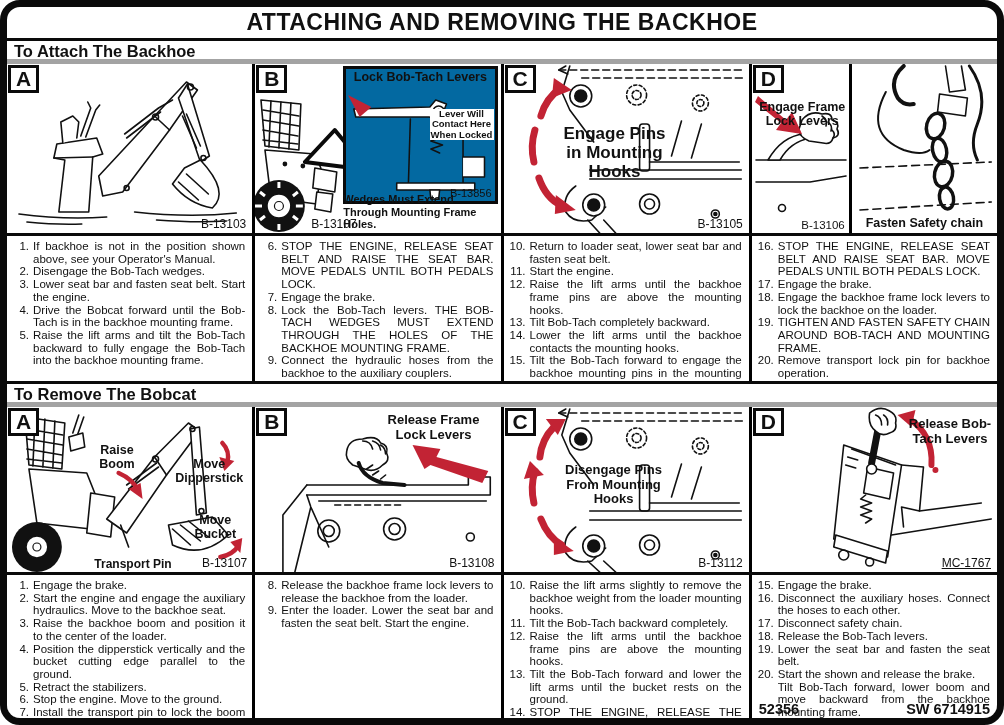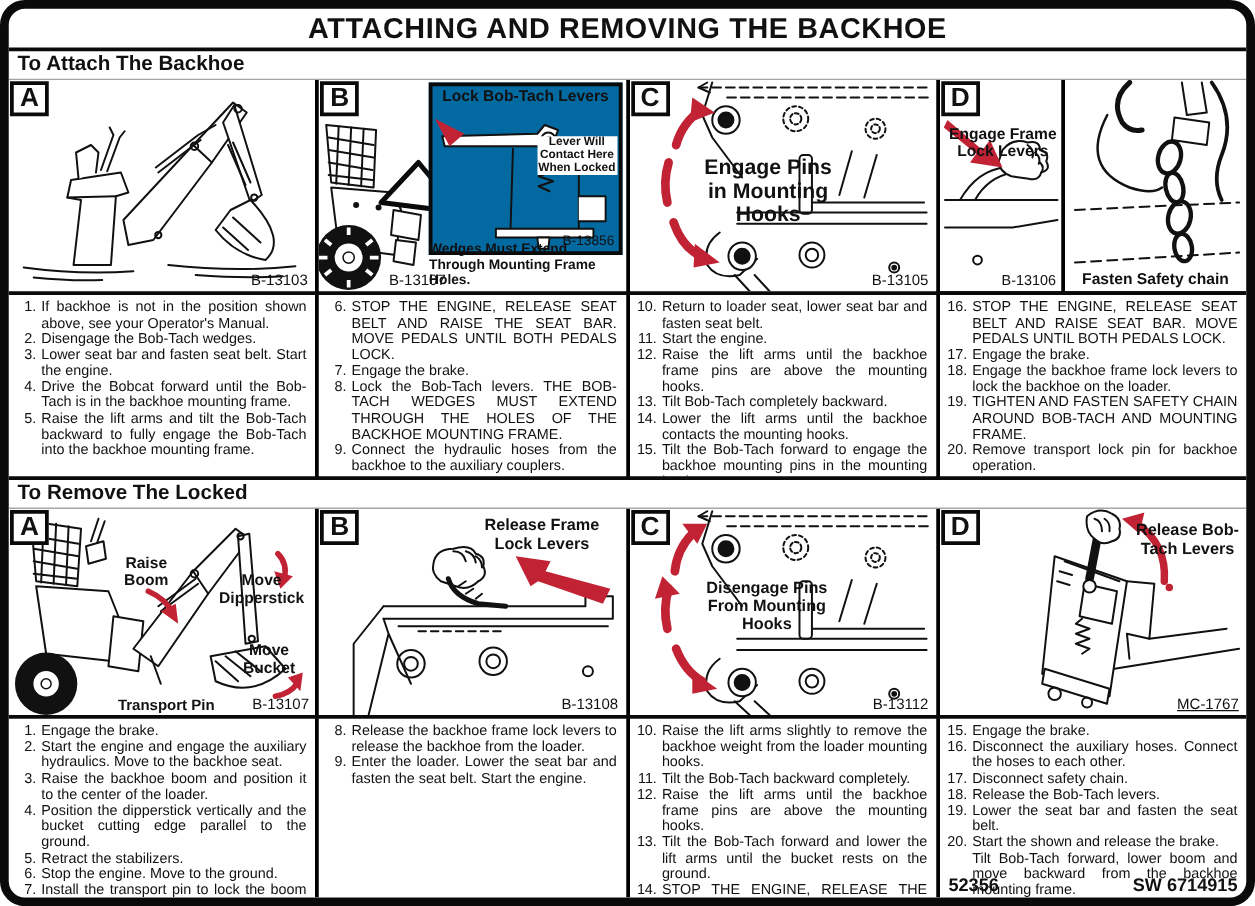--- a/index.html
+++ b/index.html
@@ -4,21 +4,21 @@
 <style>
   :root { --red:#c22334; --ink:#111; }
   * { box-sizing:border-box; margin:0; padding:0; }
   html,body { background:#fff; }
   body { font-family:"Liberation Sans","DejaVu Sans",sans-serif; color:var(--ink); }
   .page { position:relative; width:1004px; height:725px; border:7px solid #0a0a0a;
           border-radius:20px; background:#fff; overflow:hidden; }
   .title-bar { height:34px; border-bottom:3px solid #0a0a0a; display:flex;
                align-items:center; justify-content:center; font-size:23px;
                font-weight:bold; letter-spacing:.5px; }
-  .section-head { height:23px; border-bottom:1px solid #a3a3a3; font-size:16.5px;
+  .section-head { height:23px; border-bottom:5px solid #a3a3a3; font-size:16.5px;
                   font-weight:bold; padding:1px 0 0 7px; }
   .cols { display:grid; grid-template-columns:repeat(4,1fr); gap:0 3px; background:#000; }
   .cell { background:#fff; position:relative; overflow:hidden; }
   .panel-row { height:172px; border-bottom:3px solid #0a0a0a; }
   .panel-row.remove { height:168px; }
   .steps-row { height:148px; border-bottom:3px solid #0a0a0a; }
   .steps-row.last { height:143px; border-bottom:none; }
   .steps { padding:4px 7px 0 3px; }
   .step { display:flex; font-size:11.5px; line-height:12.7px; }
   .step .n { flex:none; width:19px; text-align:right; margin-right:4px; }
@@ -297,21 +297,21 @@
             <span class="t">TIGHTEN AND FASTEN SAFETY CHAIN AROUND BOB-TACH AND MOUNTING FRAME.</span>
           </div>
           <div class="step">
             <span class="n">20.</span>
             <span class="t">Remove transport lock pin for backhoe operation.</span>
           </div>
         </div>
     </div>
   </div>
 
-  <div class="section-head">To Remove The Locked</div>
+  <div class="section-head">To Remove The Bobcat</div>
 
   <div class="cols panel-row remove">
 
     <div class="cell">
       <div class="badge">A</div>
       <svg class="draw" viewBox="0 0 246 165" preserveAspectRatio="none">
         <g class="ink">
           <path d="M18,10 L58,16 L55,62 L22,58 Z" fill="#fff"></path>
           <path d="M20,22 L56,28 M20,32 L56,38 M20,42 L55,48 M20,52 L55,56 M28,11 L26,59 M38,12 L36,60 M48,14 L46,61"></path>
           <path d="M62,30 L76,26 L78,40 L64,44 Z" fill="#fff"></path>

